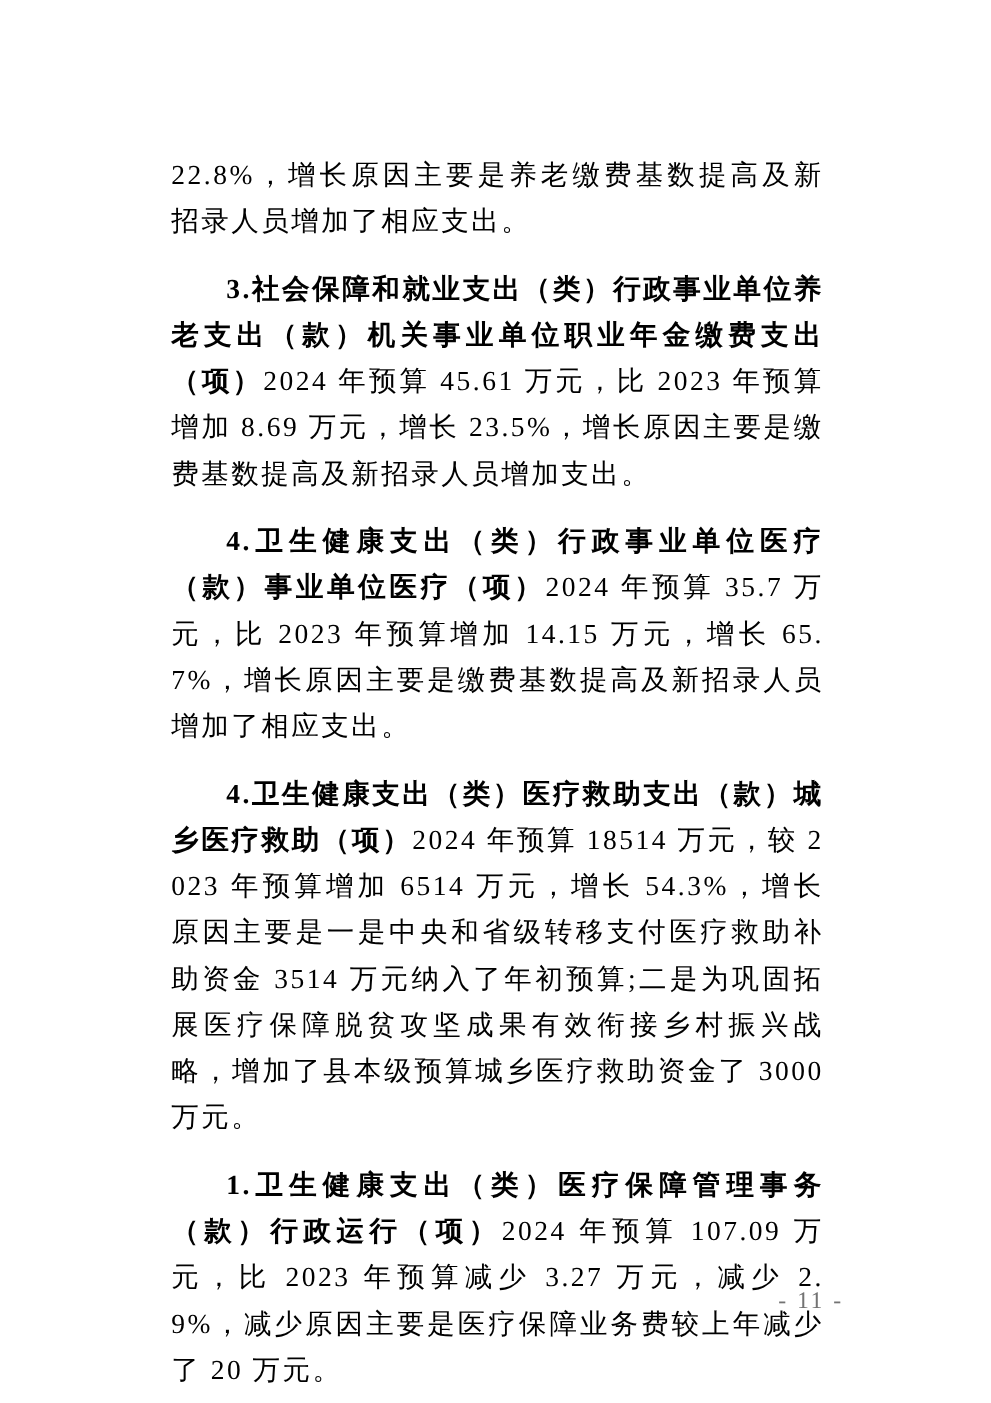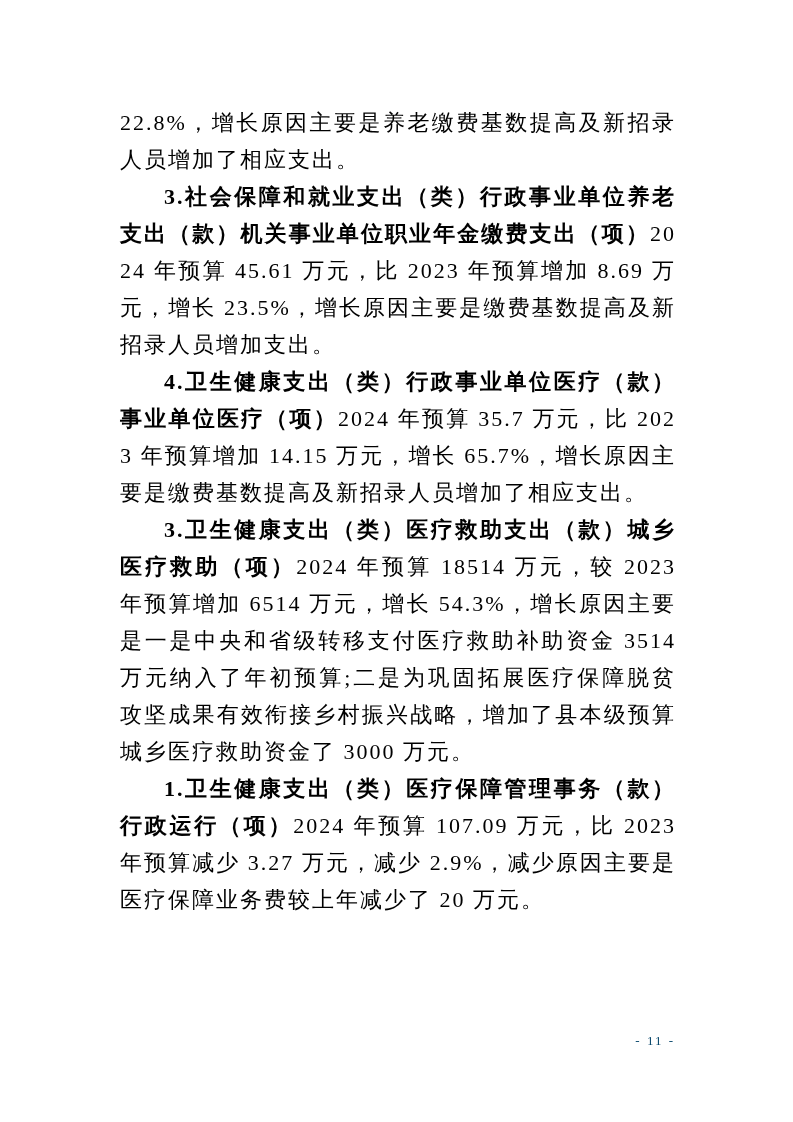--- a/index.html
+++ b/index.html
@@ -23,54 +23,54 @@
     height: 1122px;
     background: #ffffff;
   }
   .content {
     position: absolute;
     left: 120px;
     top: 104px;
     width: 556px;
   }
   p.para {
-    margin: 0;
+    margin: 17px;
     font-size: 22px;
     line-height: 37px;
     letter-spacing: 2px;
     text-align: justify;
     text-justify: inter-character;
     word-break: break-all;
   }
   p.para.indent {
     text-indent: 2em;
   }
   p.para .head {
     font-weight: bold;
   }
   .footer {
     position: absolute;
     top: 1030px;
     right: 118px;
-    font-size: 13px;
+    font-size: 19px;
     line-height: 22px;
     letter-spacing: 2px;
-    color: #0c4a6e;
+    color: #737373;
   }
 </style>
 </head>
 <body>
 
 <div class="page">
   <div class="content" id="paragraphs">
   <p class="para"><span class="head"></span><span class="body-text">22.8%，增长原因主要是养老缴费基数提高及新招录人员增加了相应支出。</span></p>
 
   <p class="para indent"><span class="head">3.社会保障和就业支出（类）行政事业单位养老支出（款）机关事业单位职业年金缴费支出（项）</span><span class="body-text">2024 年预算 45.61 万元，比 2023 年预算增加 8.69 万元，增长 23.5%，增长原因主要是缴费基数提高及新招录人员增加支出。</span></p>
 
 
   <p class="para indent"><span class="head">4.卫生健康支出（类）行政事业单位医疗（款）事业单位医疗（项）</span><span class="body-text">2024 年预算 35.7 万元，比 2023 年预算增加 14.15 万元，增长 65.7%，增长原因主要是缴费基数提高及新招录人员增加了相应支出。</span></p>
 
-  <p class="para indent"><span class="head">3.卫生健康支出（类）医疗救助支出（款）城乡医疗救助（项）</span><span class="body-text">2024 年预算 18514 万元，较 2023 年预算增加 6514 万元，增长 54.3%，增长原因主要是一是中央和省级转移支付医疗救助补助资金 3514 万元纳入了年初预算;二是为巩固拓展医疗保障脱贫攻坚成果有效衔接乡村振兴战略，增加了县本级预算城乡医疗救助资金了 3000 万元。</span></p>
+  <p class="para indent"><span class="head">4.卫生健康支出（类）医疗救助支出（款）城乡医疗救助（项）</span><span class="body-text">2024 年预算 18514 万元，较 2023 年预算增加 6514 万元，增长 54.3%，增长原因主要是一是中央和省级转移支付医疗救助补助资金 3514 万元纳入了年初预算;二是为巩固拓展医疗保障脱贫攻坚成果有效衔接乡村振兴战略，增加了县本级预算城乡医疗救助资金了 3000 万元。</span></p>
 
   <p class="para indent"><span class="head">1.卫生健康支出（类）医疗保障管理事务（款）行政运行（项）</span><span class="body-text">2024 年预算 107.09 万元，比 2023 年预算减少 3.27 万元，减少 2.9%，减少原因主要是医疗保障业务费较上年减少了 20 万元。</span></p>
 </div>
   <div class="footer">- 11 -</div>
 </div>
 
 </body></html>

